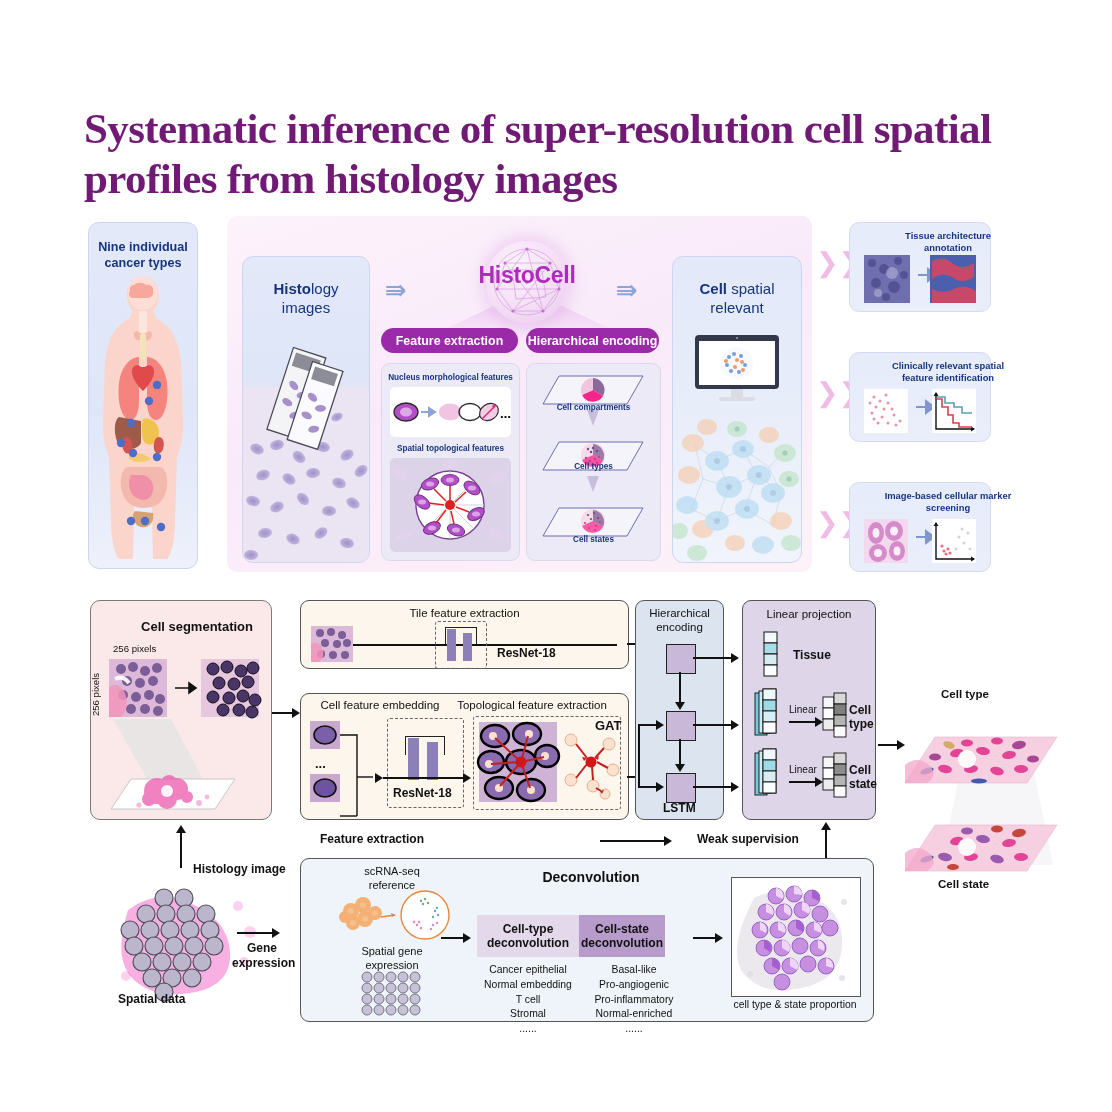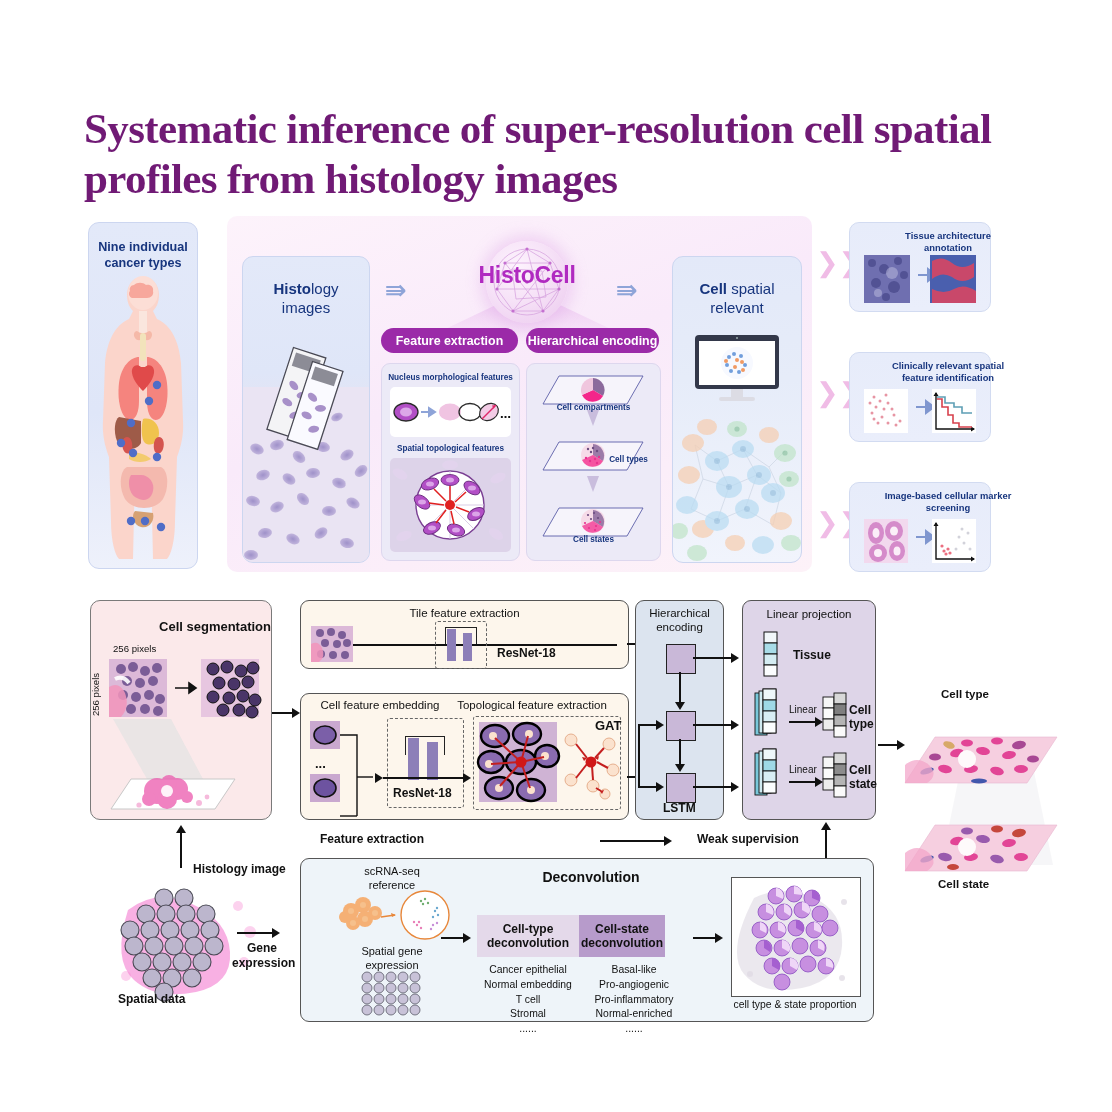--- a/index.html
+++ b/index.html
@@ -56,21 +56,21 @@
     background:linear-gradient(180deg,#e7ecfa 0%,#eaeefb 100%);border:1px solid #d2dbf1;}
   .outtitle{position:absolute;left:5px;top:7px;width:130px;text-align:center;font-size:9.4px;
     color:#17357e;font-weight:bold;line-height:1.3;margin-left:28px;}
   #out1{left:849px;top:222px;height:88px;}
   #out2{left:849px;top:352px;height:88px;}
   #out3{left:849px;top:482px;height:88px;}
   .chev{position:absolute;font-size:27px;color:#f0bce6;font-weight:bold;line-height:1;}
   
   #panel-seg{left:90px;top:600px;width:180px;height:218px;border-radius:10px;
     background:#fbe9ea;border:1px solid #7a7a7a;}
-  #seg-title{position:absolute;left:0;top:18px;width:100%;text-align:right;font-size:13px;font-weight:bold;}
+  #seg-title{position:absolute;left:16px;top:18px;width:100%;text-align:center;font-size:13px;font-weight:bold;}
   .tinylab{position:absolute;font-size:9.6px;color:#111;}
   .boxpanel{position:absolute;border-radius:9px;border:1px solid #555;}
   #panel-tile{left:300px;top:600px;width:327px;height:67px;background:#fdf6ec;}
   #panel-cfe{left:300px;top:693px;width:327px;height:125px;background:#fdf6ec;}
   #panel-hier{left:635px;top:600px;width:87px;height:218px;background:#dce4ef;}
   #panel-lin{left:742px;top:600px;width:132px;height:218px;background:#ded5e8;}
   #panel-dec{left:300px;top:858px;width:572px;height:162px;background:#eef4f9;}
   .paneltitle{position:absolute;width:100%;text-align:center;font-size:11.5px;color:#111;line-height:1.2;}
   .dashbox{position:absolute;border:1.4px dashed #666;border-radius:3px;}
   .bar{position:absolute;background:#8d7fb8;}
@@ -348,21 +348,21 @@
           <circle cx="-8" cy="1" r="1.1"></circle>
         </g>
     </g>
 
     <g fill="#c9bddd">
       <path d="M54 40 L66 40 L60 56 Z"></path>
       <path d="M54 106 L66 106 L60 122 Z"></path>
     </g>
   </svg>
   <div class="sublab" style="top:39px;">Cell compartments</div>
-  <div class="sublab" style="top:91px;margin-left:35px;">Cell types</div>
+  <div class="sublab" style="top:98px;">Cell types</div>
   <div class="sublab" style="top:171px;">Cell states</div>
 </div>
 
 <div class="card abs" id="panel-cell">
   <div id="cell-title">
     <b>Cell</b><span class="lite"> spatial</span><br>
     <span class="lite">relevant</span>
   </div>
   <svg class="abs" style="left:20px;top:78px;" width="88" height="68">
     <rect x="2" y="0" width="84" height="54" rx="4" fill="#33384a"></rect>

